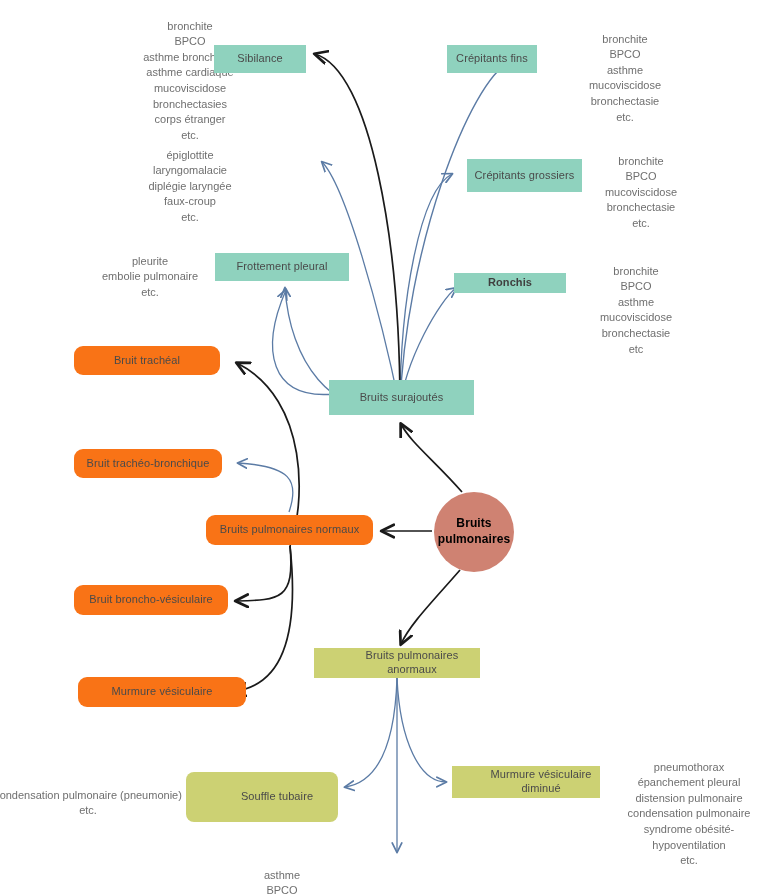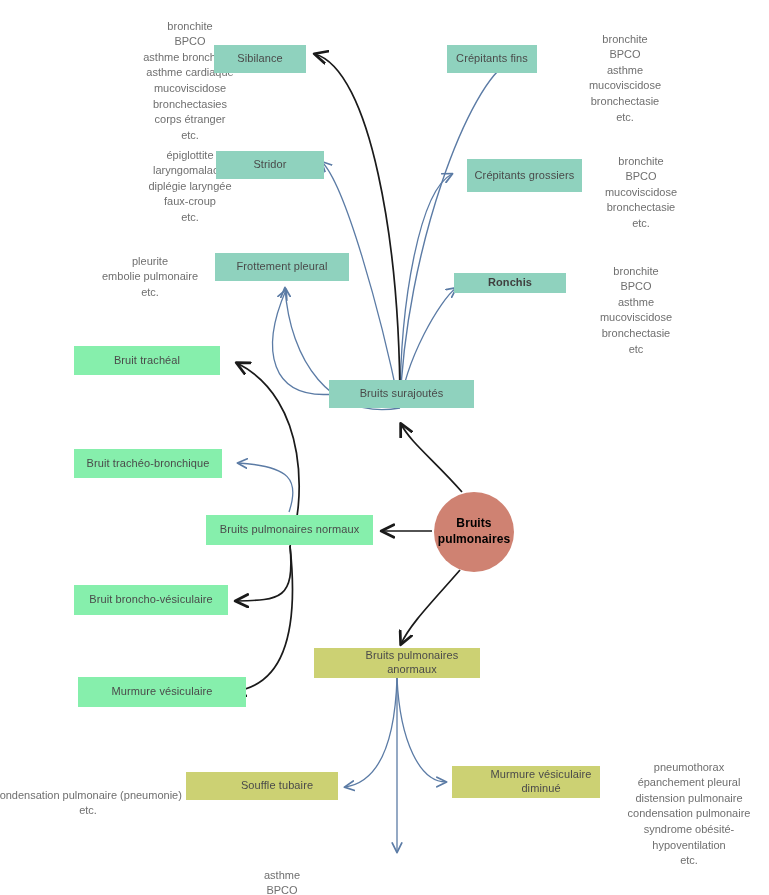--- a/index.html
+++ b/index.html
@@ -32,21 +32,21 @@
     align-items: center;
     justify-content: center;
     text-align: center;
     font-size: 11px;
     color: #4a4a4a;
     line-height: 1.25;
     letter-spacing: 0.1px;
     z-index: 3;
   }
   .node.teal   { background: #8fd2be; }
-  .node.orange { background: #86efac; }
+  .node.orange { background: #f97316; border-radius: 9px; }
   .node.olive  { background: #ccd173; padding-left: 30px; }
   .node.bold   { font-weight: bold; color: #3f3f3f; }
   .node.center-circle {
     background: #cf8272;
     border-radius: 50%;
     color: #000000;
     font-size: 12px;
     font-weight: bold;
     line-height: 1.3;
   }
@@ -101,41 +101,38 @@
 
     <path d="M397,678 C395,740 380,782 345,787" fill="none" stroke="#5b7ba5" stroke-width="1.3" marker-end="url(#arrB)"></path>
     <path d="M397,678 C400,742 420,782 446,782" fill="none" stroke="#5b7ba5" stroke-width="1.3" marker-end="url(#arrB)"></path>
     <path d="M397,678 L397,852" fill="none" stroke="#5b7ba5" stroke-width="1.3" marker-end="url(#arrB)"></path>
   </svg>
 
   <div class="node teal" style="left:214px; top:45px; width:92px; height:28px;">
     <span>Sibilance</span>
   </div>
 
-  <div class="node teal" style="left:216px; top:151px; width:108px; height:28px;">
-    <span>Stridor</span>
-  </div>
 
   <div class="node teal" style="left:215px; top:253px; width:134px; height:28px;justify-content:center;">
     <span>Frottement pleural</span>
   </div>
 
   <div class="node teal" style="left:447px; top:45px; width:90px; height:28px;">
     <span>Crépitants fins</span>
   </div>
 
   <div class="node teal" style="left:447px; top:159px; width:115px; height:33px;margin-left:20px;">
     <span>Crépitants grossiers</span>
   </div>
 
   <div class="node teal bold" style="left:454px; top:273px; width:112px; height:20px;">
     <span>Ronchis</span>
   </div>
 
-  <div class="node teal" style="left:329px; top:380px; width:145px; height:28px;text-align:center;">
+  <div class="node teal" style="left:329px; top:380px; width:145px; height:35px;text-align:center;">
     <span>Bruits surajoutés</span>
   </div>
 
   <div class="node orange" style="left:74px; top:346px; width:146px; height:29px;">
     <span>Bruit trachéal</span>
   </div>
 
   <div class="node orange" style="left:74px; top:449px; width:148px; height:29px;">
     <span>Bruit trachéo-bronchique</span>
   </div>
@@ -149,21 +146,21 @@
   </div>
 
   <div class="node orange" style="left:78px; top:677px; width:168px; height:30px;">
     <span>Murmure vésiculaire</span>
   </div>
 
   <div class="node olive" style="left:314px; top:648px; width:166px; height:30px;">
     <span>Bruits pulmonaires anormaux</span>
   </div>
 
-  <div class="node olive" style="left:186px; top:772px; width:152px; height:28px;">
+  <div class="node olive" style="left:186px; top:772px; width:152px; height:50px;border-radius:8px;">
     <span>Souffle tubaire</span>
   </div>
 
   <div class="node olive" style="left:452px; top:766px; width:148px; height:32px;">
     <span>Murmure vésiculaire diminué</span>
   </div>
 
   <div class="node olive" style="left:322px; top:857px; width:152px; height:32px;margin-top:40px;">
     <span>Expirium prolongé</span>
   </div>

